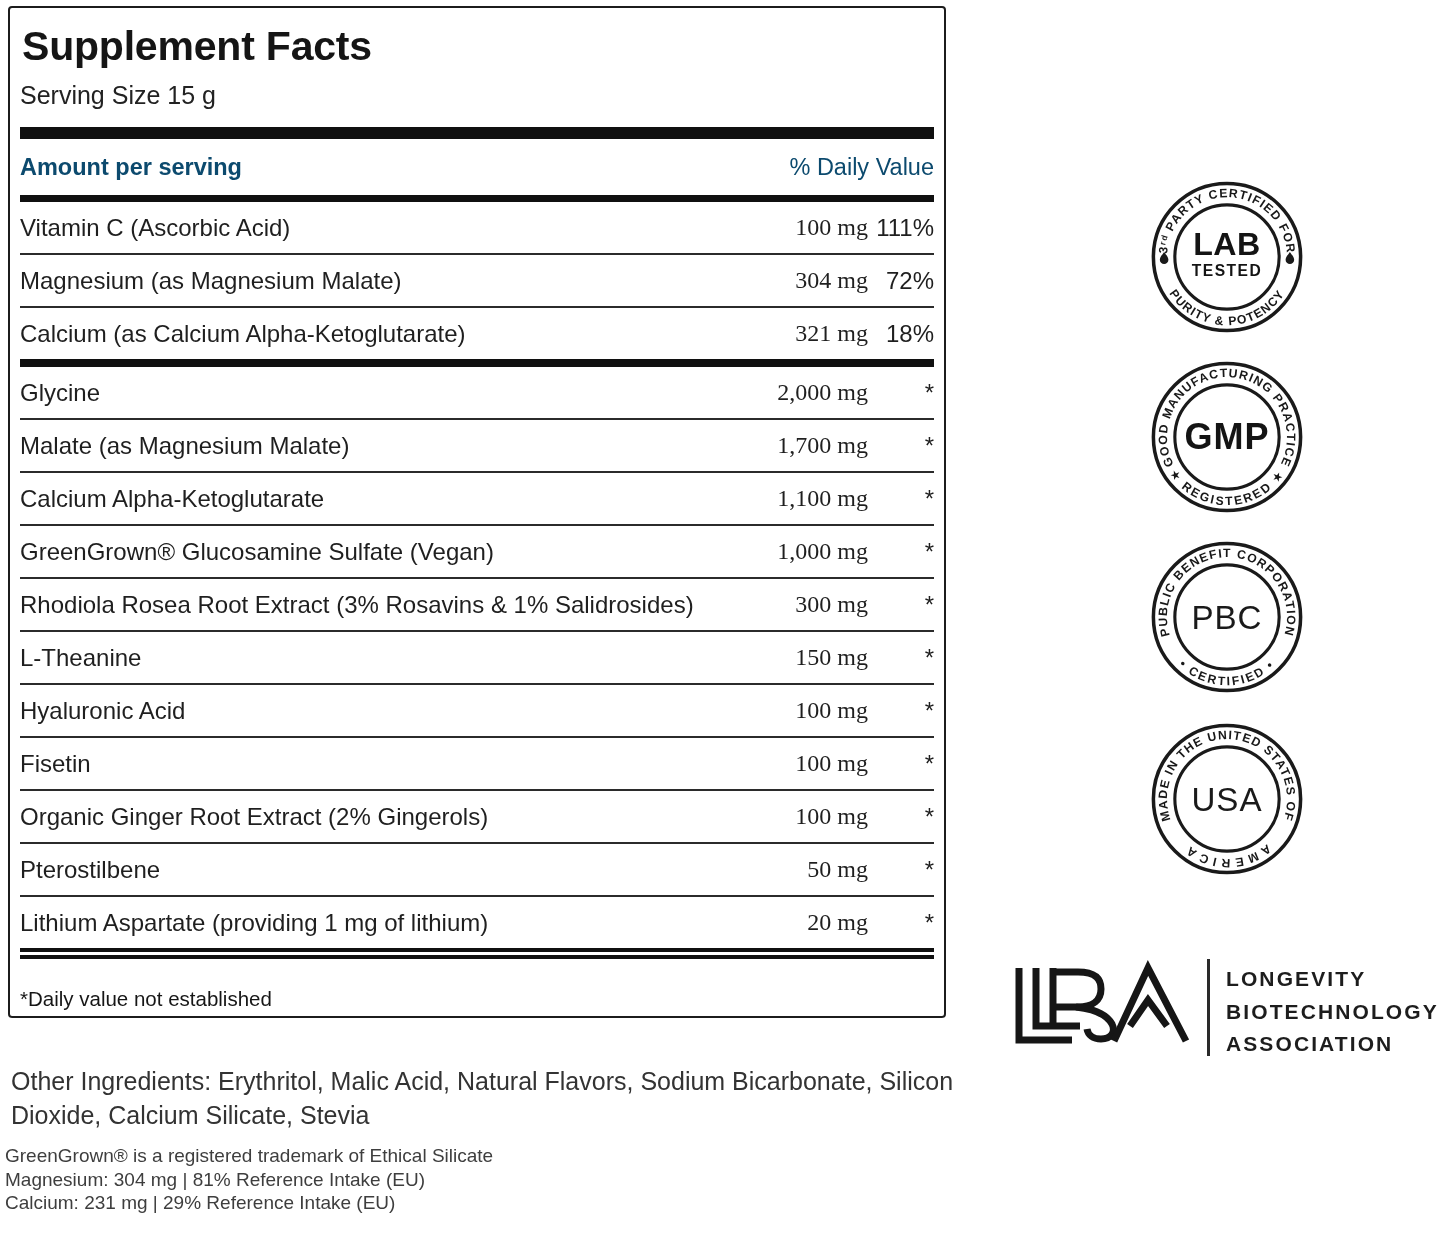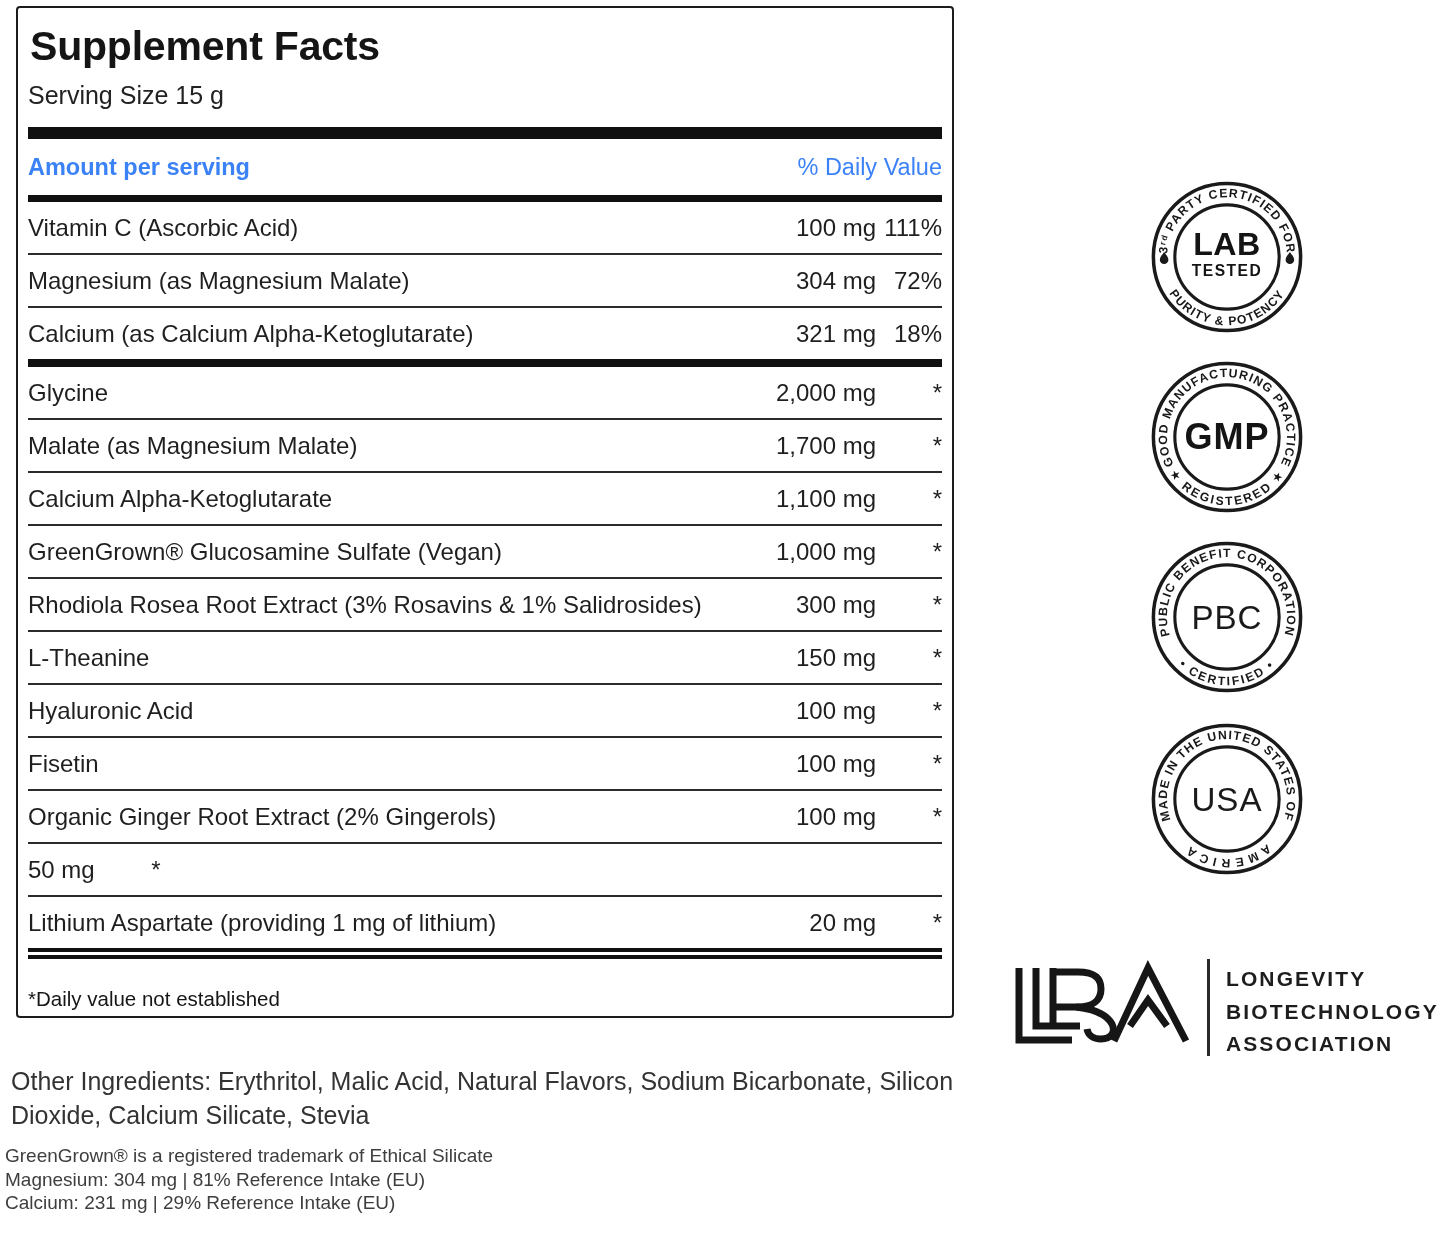--- a/index.html
+++ b/index.html
@@ -5,41 +5,41 @@
   html,body{margin:0;padding:0;}
   body{
     width:1445px;height:1235px;position:relative;background:#ffffff;
     font-family:"Liberation Sans","DejaVu Sans",sans-serif;color:#1b1b1b;
     overflow:hidden;
   }
   
   .panel{
     position:absolute;left:8px;top:6px;width:938px;height:1012px;
     box-sizing:border-box;border:2.5px solid #1c1c1c;border-radius:4px;
-    padding:0 10px;background:#fff;margin-left:8px;
+    padding:0 10px;background:#fff;
   }
   .panel h1{
     margin:16px 0 0 2px;font-size:41px;line-height:44px;font-weight:600;
     letter-spacing:-0.2px;color:#151515;
   }
   .serving{margin-top:13px;font-size:25px;line-height:29px;color:#222;}
   .bar{background:#101010;}
   .bar-thick{height:12px;margin-top:17px;}
   .bar-med{height:7px;}
   .bar-heavy{height:8px;}
   .bar-thin{height:2px;background:#2b2b2b;}
   .bar-double{height:11px;box-sizing:border-box;border-top:4px solid #101010;border-bottom:4px solid #101010;background:transparent;}
   .header-row{
     height:56px;display:flex;justify-content:space-between;align-items:center;
-    font-size:23.5px;color:#3b82f6;
+    font-size:23.5px;color:#0c4a6e;
   }
   .header-row .hl{font-weight:700;}
   .row{height:51px;display:flex;align-items:center;font-size:24px;color:#1f1f1f;}
   .row .nm{flex:1;padding-right:8px;white-space:nowrap;}
-  .row .amt{text-align:center;white-space:nowrap;}
+  .row .amt{text-align:center;white-space:nowrap;font-family:Liberation Serif, serif;}
   .row .dv{width:66px;text-align:right;white-space:nowrap;}
   .footnote{padding-top:28px;font-size:20.5px;color:#161616;}
   
   .other{
     position:absolute;left:5px;top:1058px;width:948px;margin:6px;
     font-size:25px;line-height:34px;color:#333;
   }
   .fine{position:absolute;left:5px;top:1144px;font-size:19px;line-height:23.5px;color:#3e3e3e;}
   .fine div{white-space:nowrap;}
   
@@ -147,20 +147,21 @@
         <span class="dv">*</span>
       </div>
       <div class="bar-thin"></div>
       <div class="row">
         <span class="nm">Organic Ginger Root Extract (2% Gingerols)</span>
         <span class="amt">100 mg</span>
         <span class="dv">*</span>
       </div>
       <div class="bar-thin"></div>
       <div class="row">
+        <span class="nm">Pterostilbene</span>
         <span class="amt">50 mg</span>
         <span class="dv">*</span>
       </div>
       <div class="bar-thin"></div>
       <div class="row">
         <span class="nm">Lithium Aspartate (providing 1 mg of lithium)</span>
         <span class="amt">20 mg</span>
         <span class="dv">*</span>
       </div>
       <div class="bar-double"></div>

